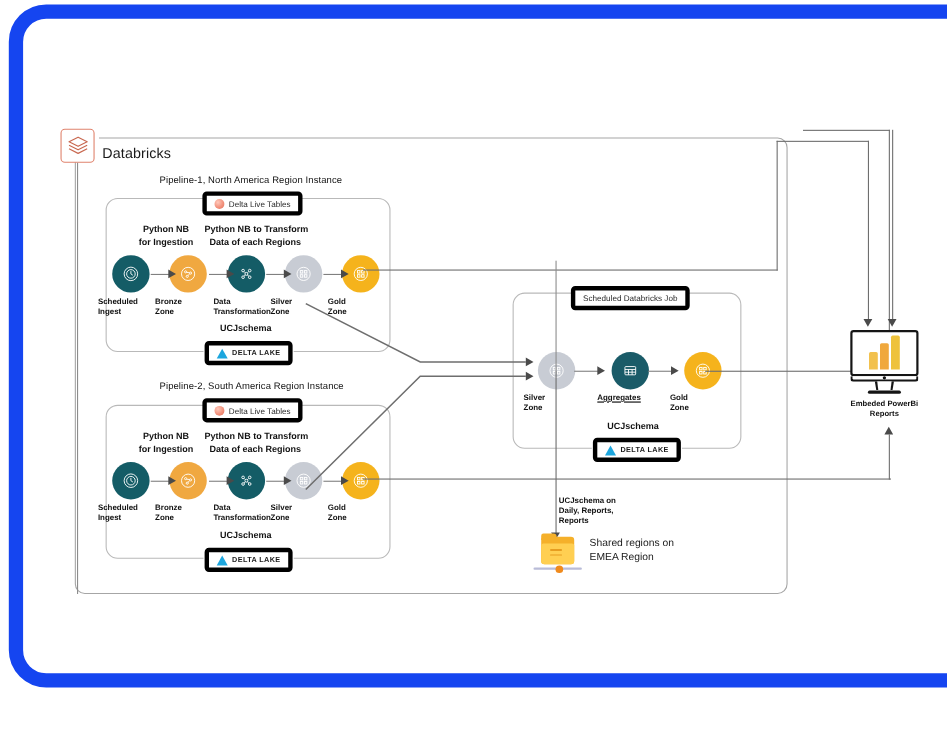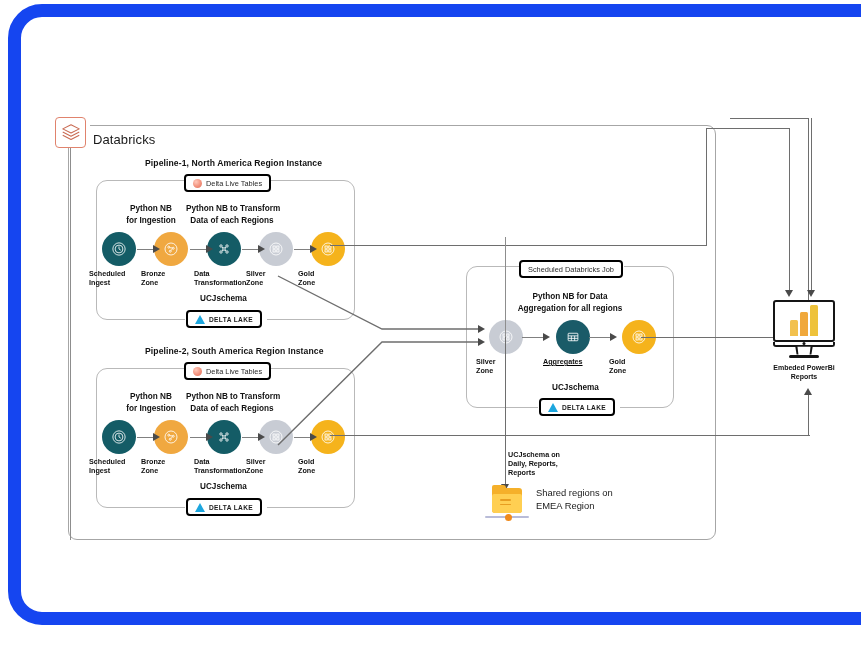--- a/index.html
+++ b/index.html
@@ -66,27 +66,27 @@
 
   
   .pipeline-card {
     position: absolute;
     border: 1.3px solid #b9b9b9;
     border-radius: 11px;
     background: #fff;
   }
   .pipeline-title {
     position: absolute;
-    font-size: 8.6px; font-weight: bold; color: #111;
+    font-size: 8.6px; font-weight: normal; color: #111;
     white-space: nowrap;
     letter-spacing: .1px;
   }
   .badge {
     position: absolute;
-    border: 2px solid #000000;
+    border: 4px solid #000000;
     border-radius: 4px;
     background: #fff;
     display: flex; align-items: center; gap: 4px;
     padding: 2.5px 7px;
     font-size: 7.4px; color: #2a2a2a;
     white-space: nowrap;
     z-index: 6;
   }
   .badge-dlt-icon {
     width: 9px; height: 9px; border-radius: 50%;
@@ -495,24 +495,20 @@
     <span class="badge-dl-icon"></span>
     <span class="badge-dl-text">DELTA LAKE</span>
   </div>
 
   <div class="job-card"></div>
   <div class="mask-white" style="left:520px; top:262px; width:104px; height:9px;"></div>
   <div class="badge" style="left:519px; top:260px;">
     <span>Scheduled Databricks Job</span>
   </div>
 
-  <div class="nb-label" style="left:506px; top:291px; width:128px;">
-    <div>Python NB for Data</div>
-    <div>Aggregation for all regions</div>
-  </div>
 
   <div class="node" style="left:476px; top:320px;">
     <div class="node-circle silver">
       <svg class="glyph" viewBox="0 0 24 24">
         <g fill="none" stroke="#fff" stroke-width="1.1">
           <circle cx="12" cy="12" r="8"></circle>
           <rect x="8" y="8" width="3" height="3"></rect>
             <rect x="13" y="8" width="3" height="3"></rect>
           <rect x="8" y="13" width="3" height="3"></rect>
             <rect x="13" y="13" width="3" height="3"></rect>

